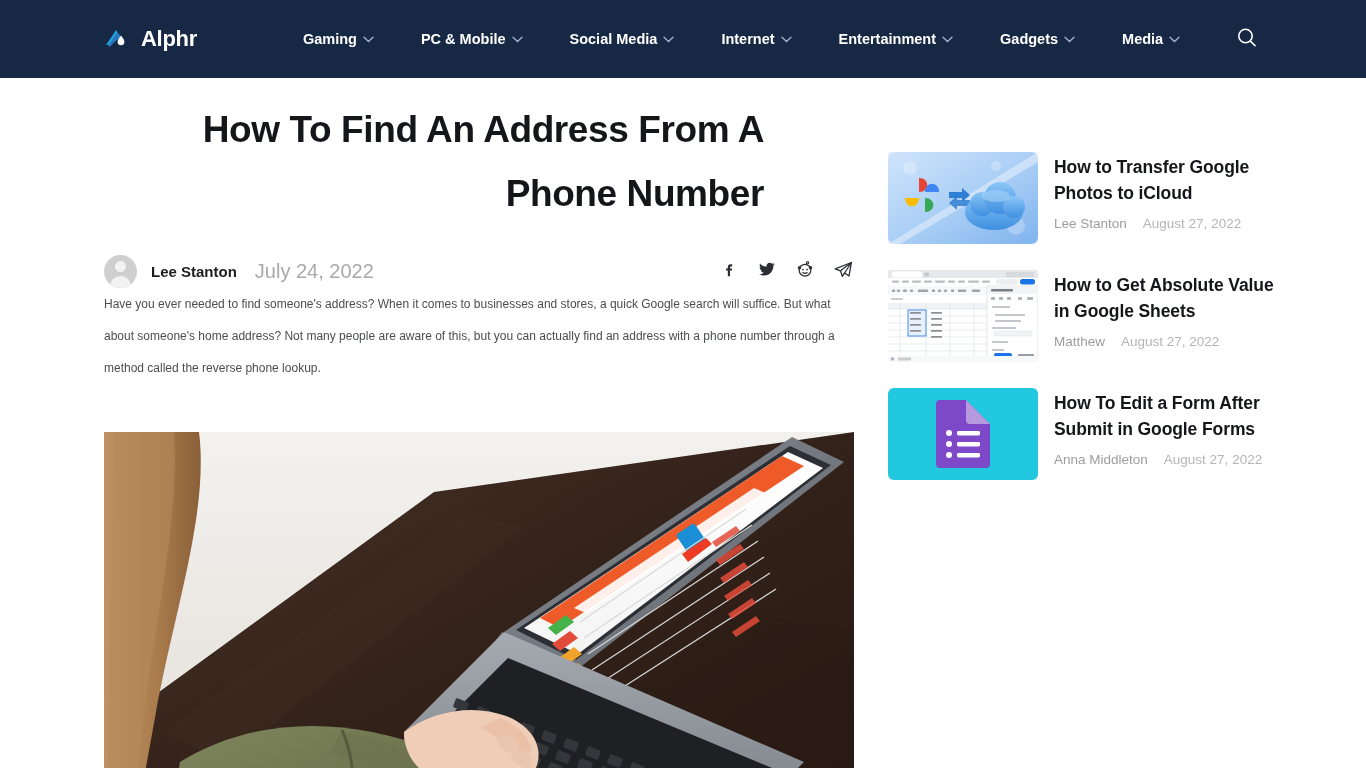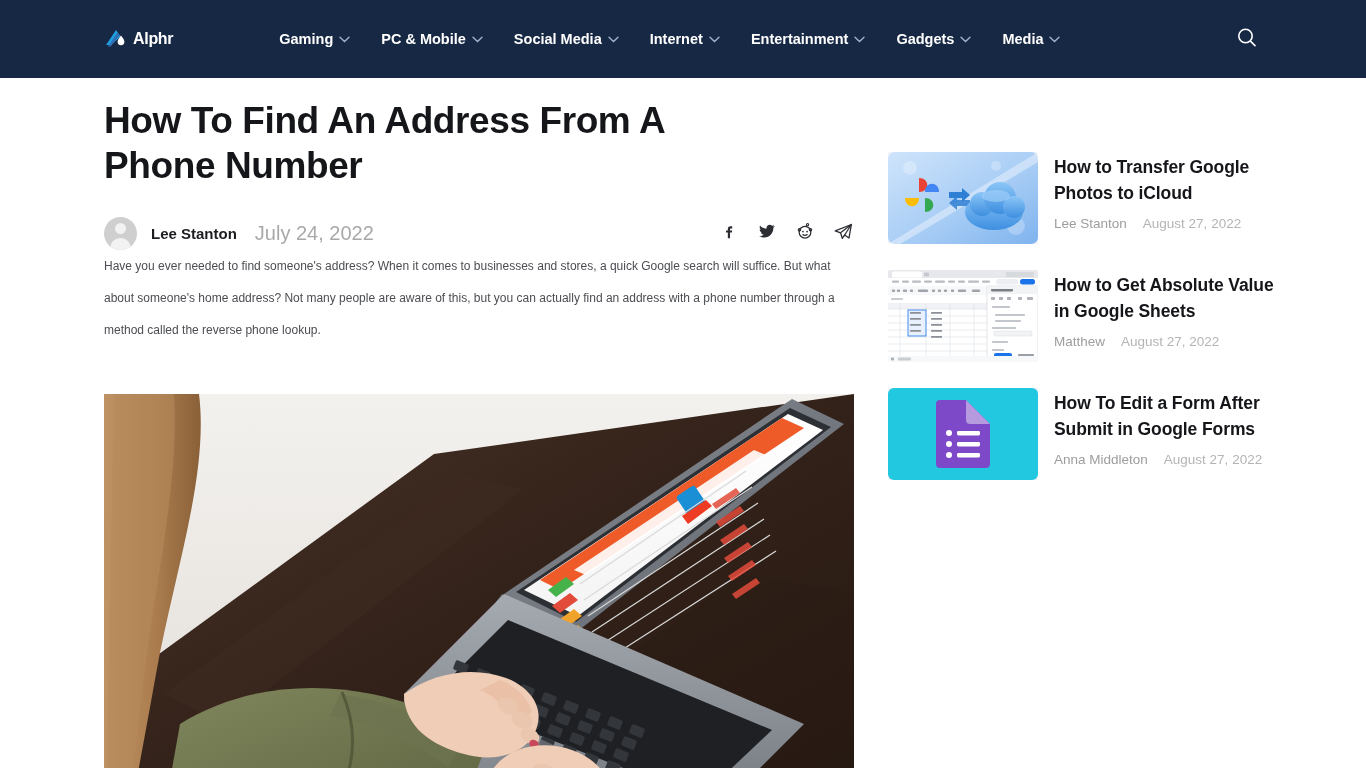--- a/index.html
+++ b/index.html
@@ -17,26 +17,27 @@
     display: flex; align-items: center;
     position: relative;
   }
   .logo-wrap {
     display: flex; align-items: center; gap: 7px;
     margin-left: 104px;
     cursor: pointer;
   }
   .logo-mark { width: 22px; height: 22px; display: block; }
   .logo-text {
-    color: #ffffff; font-size: 16px; font-weight: 700;
+    color: #ffffff; font-size: 22px; font-weight: 700;
     letter-spacing: -0.3px;
+    margin-left: 8px;
   }
   .main-nav {
     display: flex; 
-    gap: 31px;
+    gap: 47px;
     margin-left: 106px;
   }
   .nav-item {
     display: flex; align-items: center; gap: 6px;
     color: #ffffff; font-size: 14.5px; font-weight: 600;
     cursor: pointer; white-space: nowrap;
   }
   .chev { width: 11px; height: 7px; display: block; flex: 0 0 auto; }
   .search-btn {
     position: absolute; right: 104px; top: 50%;
@@ -66,23 +67,24 @@
     color: #8d8d8d; font-size: 12.5px; font-weight: 700;
     letter-spacing: 1.1px; text-transform: uppercase;
     cursor: pointer;
   }
   .crumb-sep { color: #9b9b9b; font-size: 13px; }
 
   
   .article-title {
     color: #15161a;
     font-size: 37px; font-weight: 800;
-    line-height: 45px; letter-spacing: -0.4px;
+    line-height: 64px; letter-spacing: -0.4px;
     margin-top: 20px;
     max-width: 660px;
+    text-align: right;
   }
   .byline {
     display: flex; align-items: center;
     margin-top: 28px; height: 34px;
   }
   .avatar {
     width: 33px; height: 33px; border-radius: 50%;
     background: #cfcfcf; position: relative; overflow: hidden;
     flex: 0 0 auto;
   }

